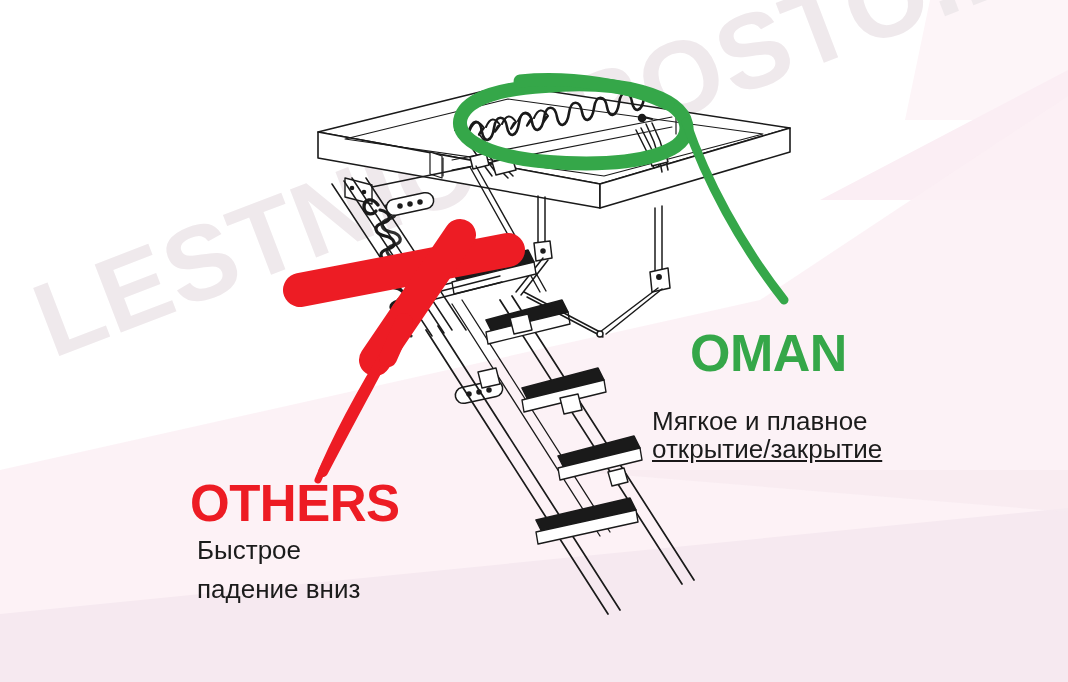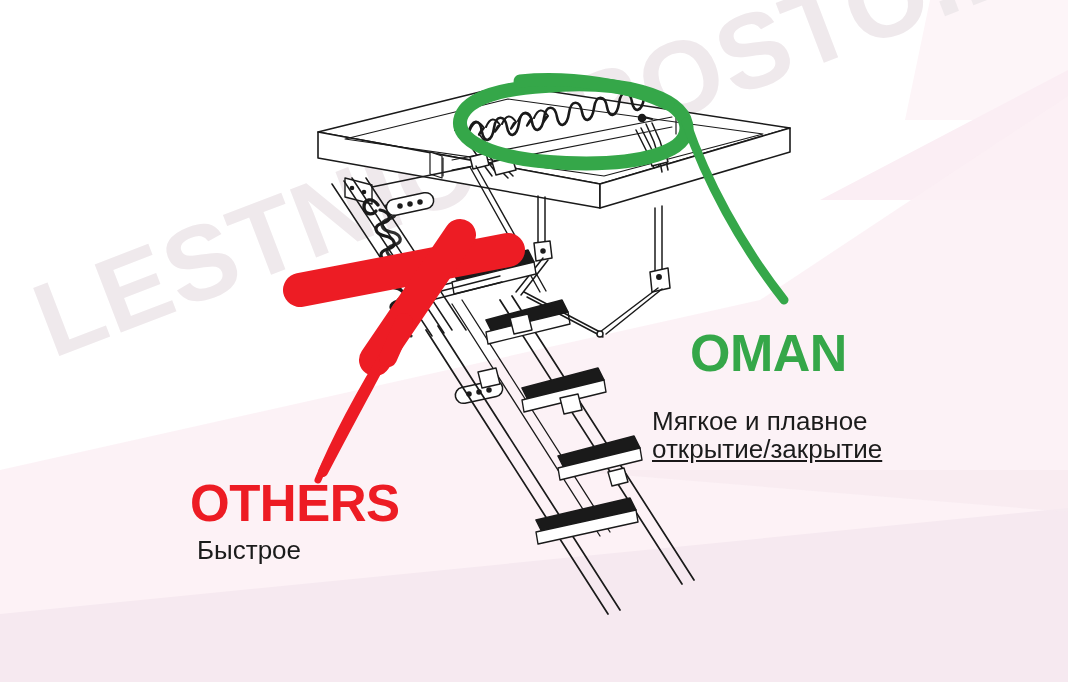--- a/index.html
+++ b/index.html
@@ -320,16 +320,17 @@
     <div class="lbl brand brand-oman">OMAN</div>
 
     <div class="lbl sub oman-sub1">Мягкое и плавное</div>
 
     <div class="lbl sub oman-sub2">открытие/закрытие</div>
 
     <div class="lbl brand brand-others">OTHERS</div>
 
     <div class="lbl sub others-sub1">Быстрое</div>
 
+    <div class="lbl sub others-sub2">падение вниз</div>
 
   </div>
 
 </div>
 
 </body></html>

